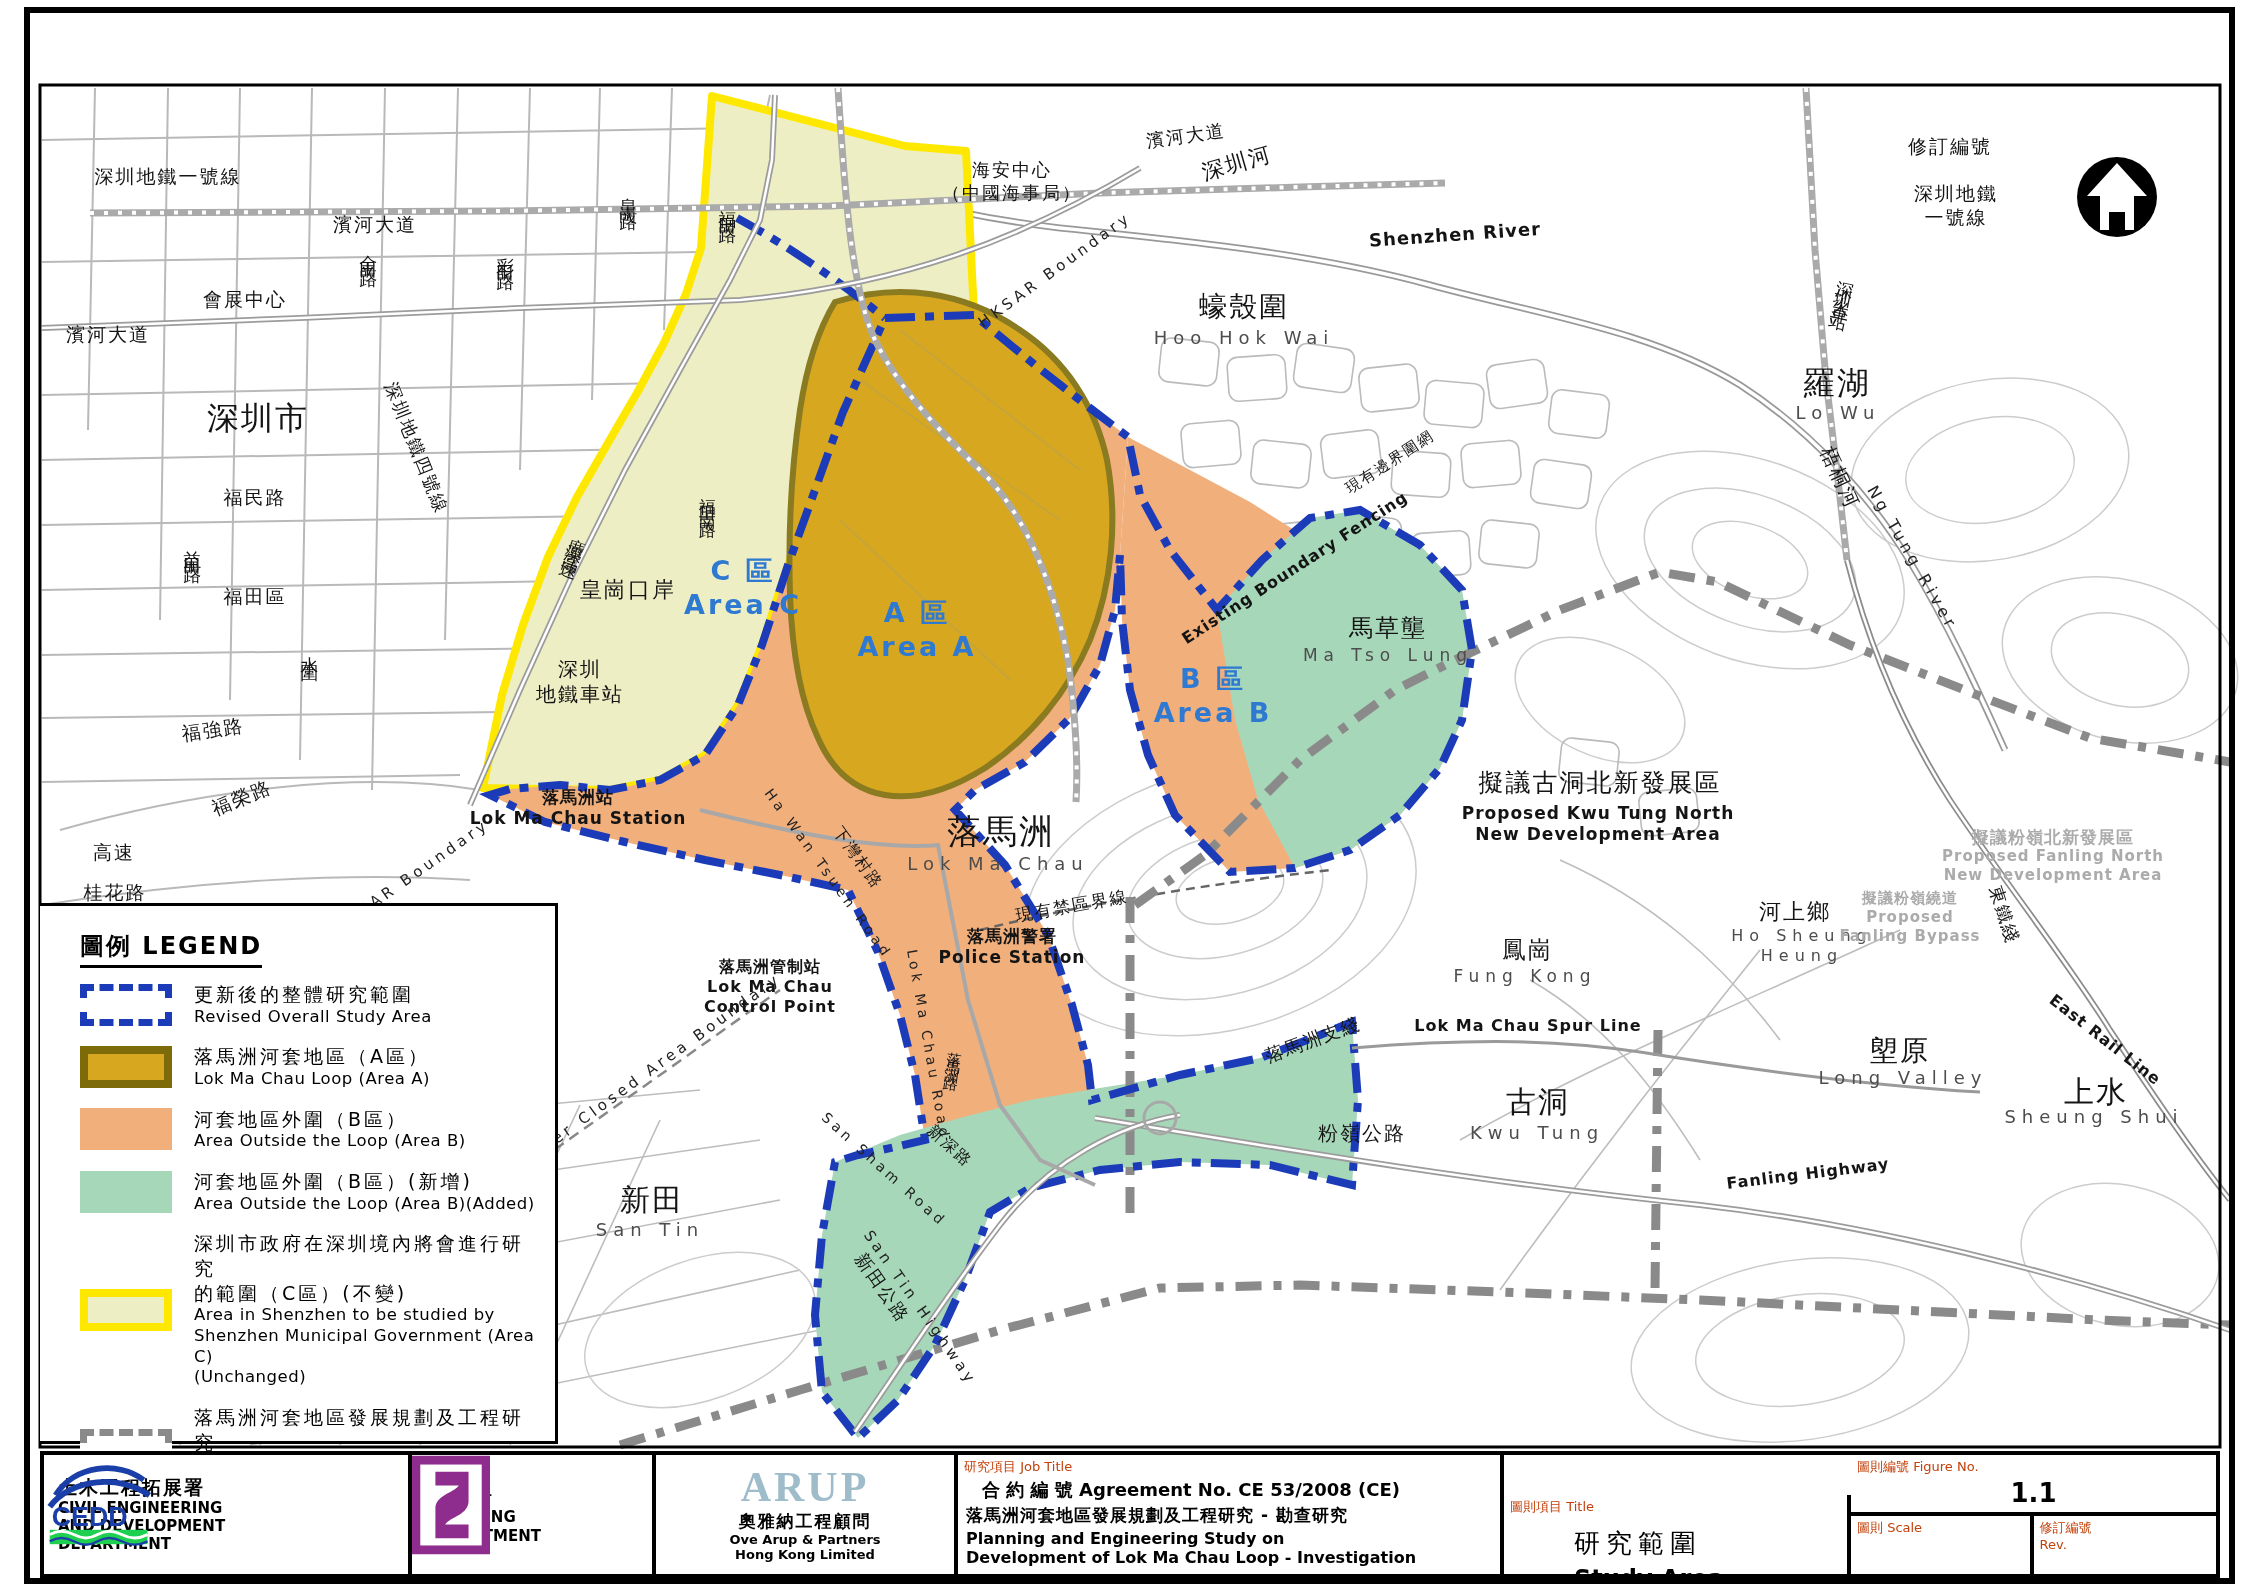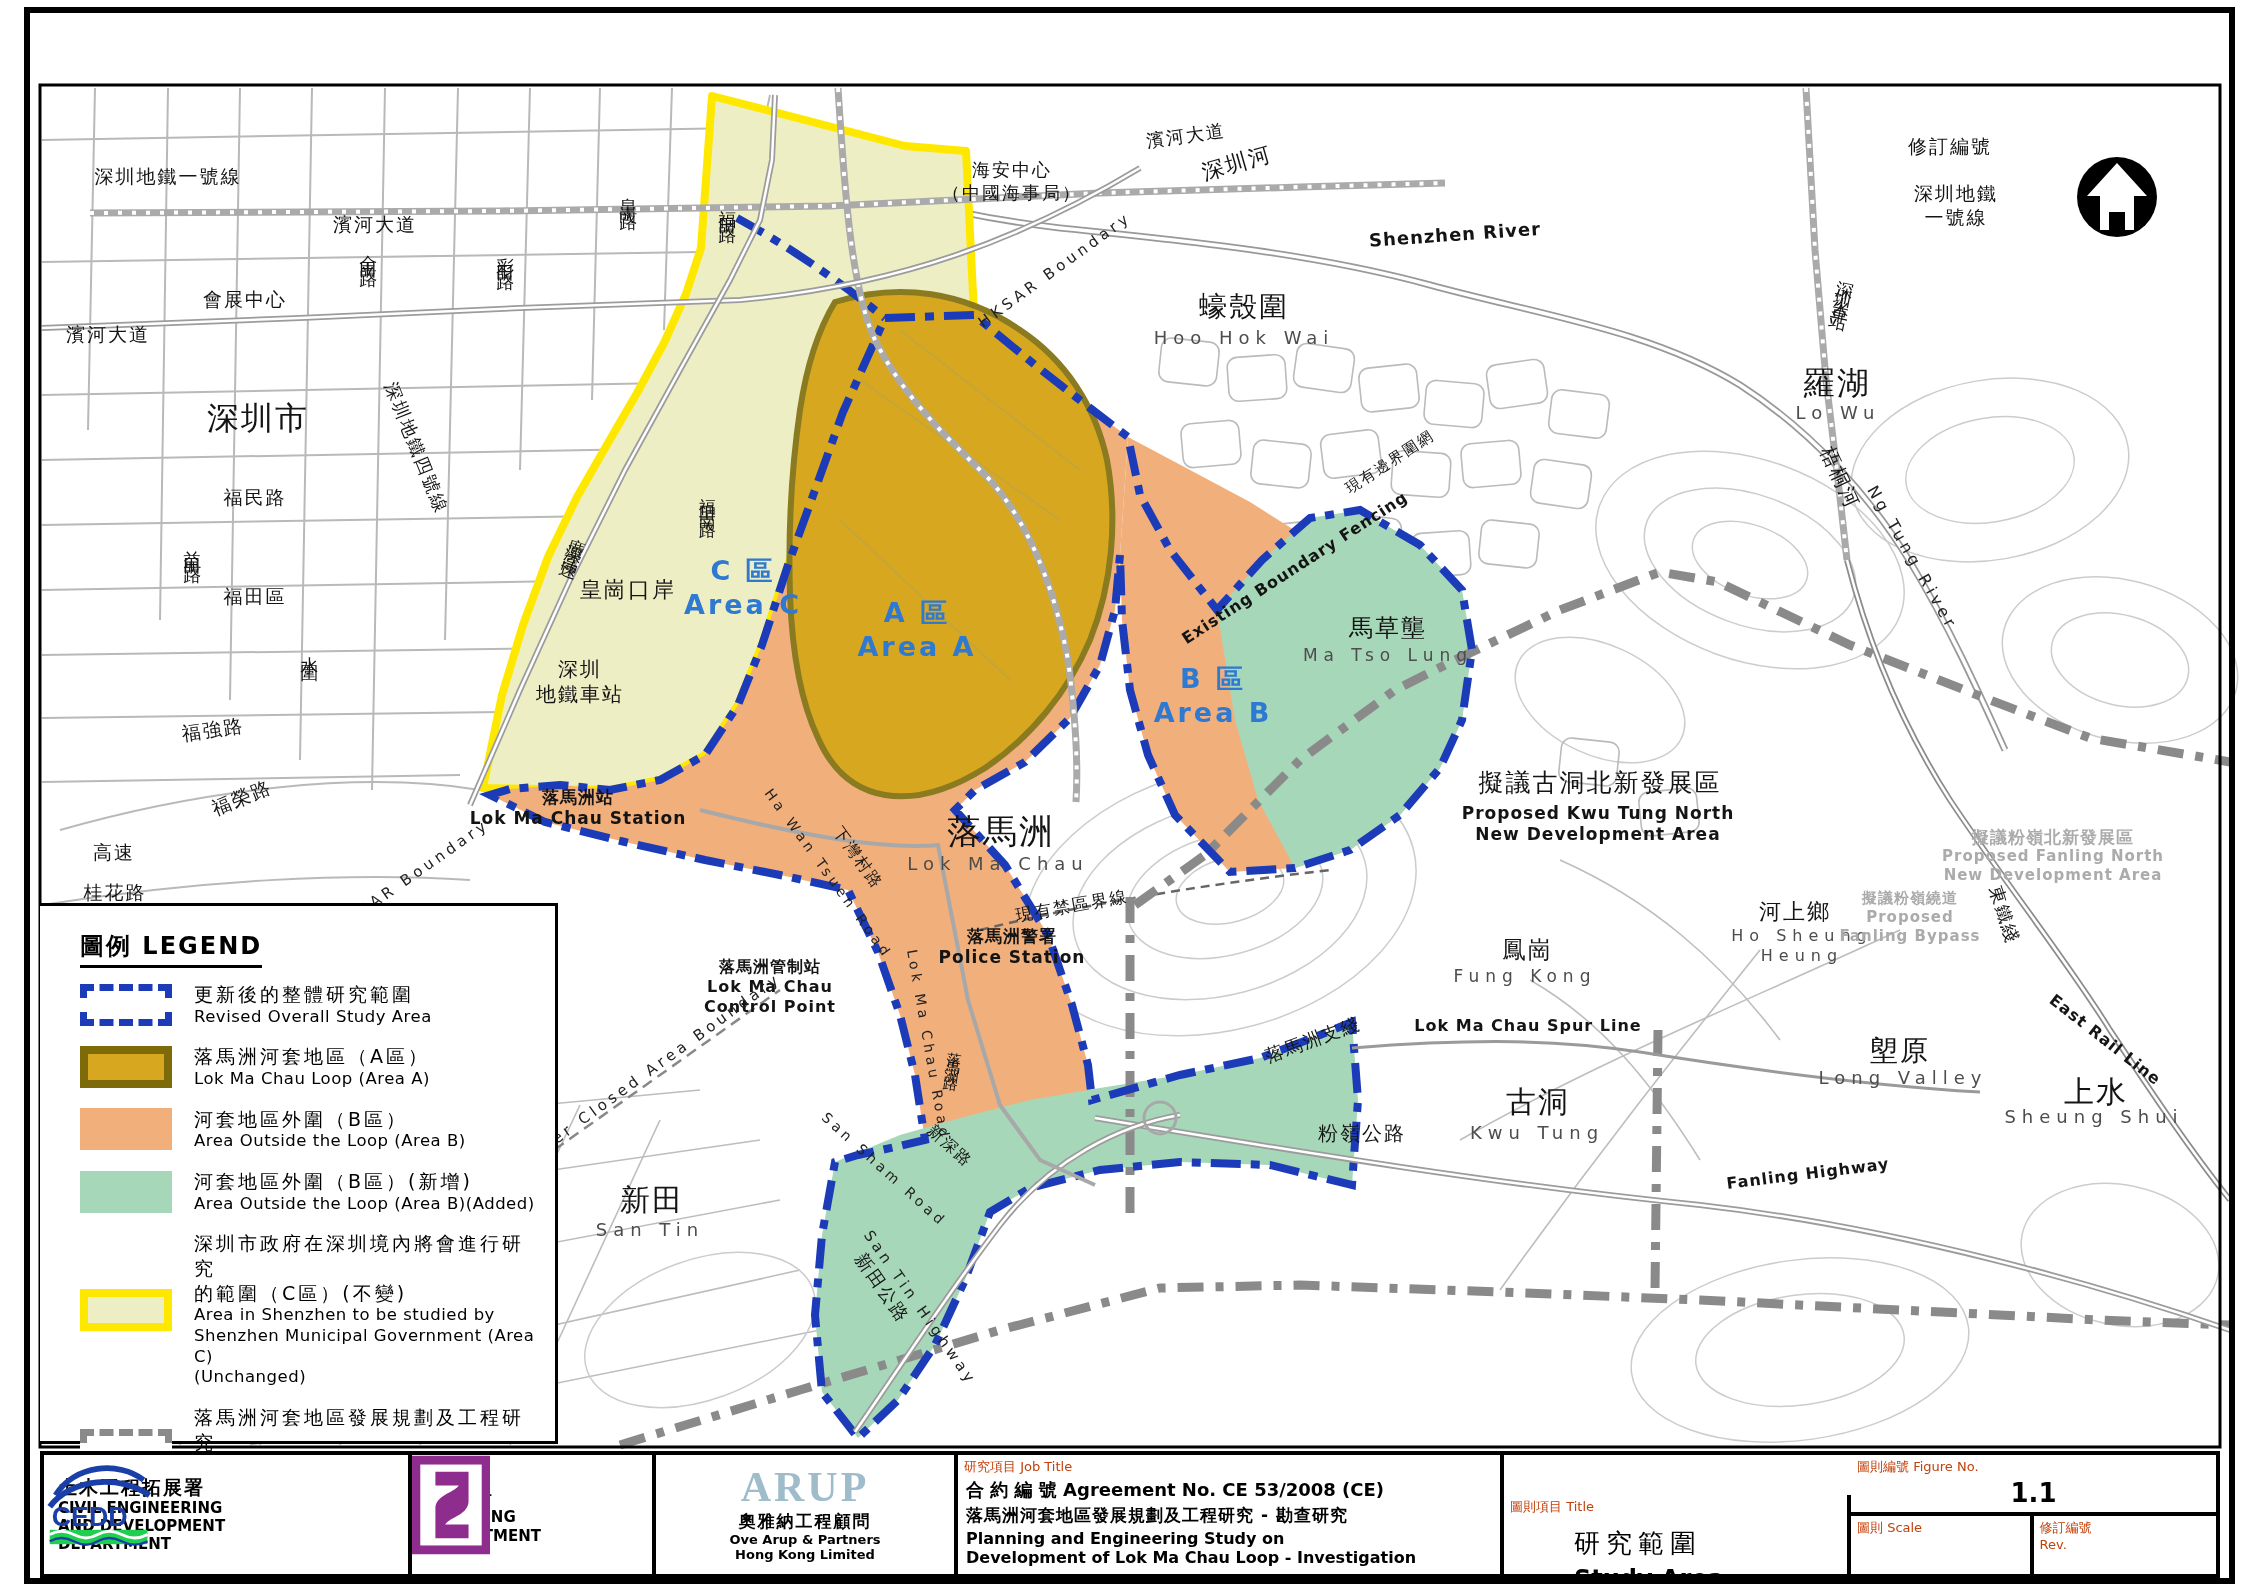--- a/index.html
+++ b/index.html
@@ -43,21 +43,21 @@
   #cell-job{width:546px;}
   #cell-title{width:347px;margin-top:40px;}
   #cell-fig{flex:1;display:flex;flex-direction:column;}
   .cedd-names{font-size:15px;font-weight:bold;line-height:1.2;margin-left:8px;}
   .cedd-zh{font-size:19px;letter-spacing:2px;}
   .pd-names{font-size:15px;font-weight:bold;line-height:1.25;margin-left:10px;}
   .pd-zh{font-size:20px;letter-spacing:2px;}
   .arup-word{font-family:"Liberation Serif",serif;font-size:42px;letter-spacing:3px;color:#9FBCCB;font-weight:bold;line-height:1;}
   .arup-zh{font-size:17px;font-weight:bold;letter-spacing:2px;margin-top:2px;}
   .arup-en{font-size:13px;font-weight:bold;text-align:center;line-height:1.15;}
-  .job-line1{font-size:18px;font-weight:bold;padding:2px 8px 0;}
+  .job-line1{font-size:18px;font-weight:bold;padding:2px 8px 0;margin-left:16px;}
   .job-line2{font-size:17px;font-weight:bold;padding:2px 8px 0;letter-spacing:1px;}
   .job-line3{font-size:16px;font-weight:bold;padding:2px 8px 0;line-height:1.2;}
   .dt-zh{font-size:26px;letter-spacing:6px;padding:10px 0 0 70px;}
   .dt-en{font-size:24px;font-weight:bold;padding:4px 0 0 70px;}
   .fig-top{flex:1;border-bottom:4px solid #000;position:relative;}
   .fig-num{position:absolute;left:0;right:0;bottom:4px;text-align:center;font-size:26px;font-weight:bold;}
   .fig-bottom{height:58px;display:flex;}
   .fig-scale{width:50%;border-right:4px solid #000;box-sizing:border-box;}
   .fig-rev{flex:1;}
 </style>

